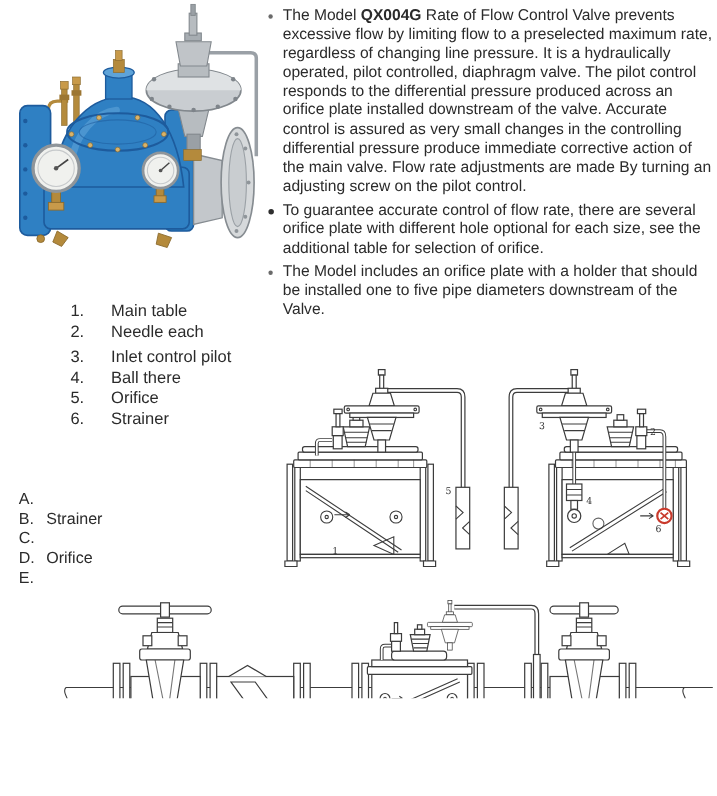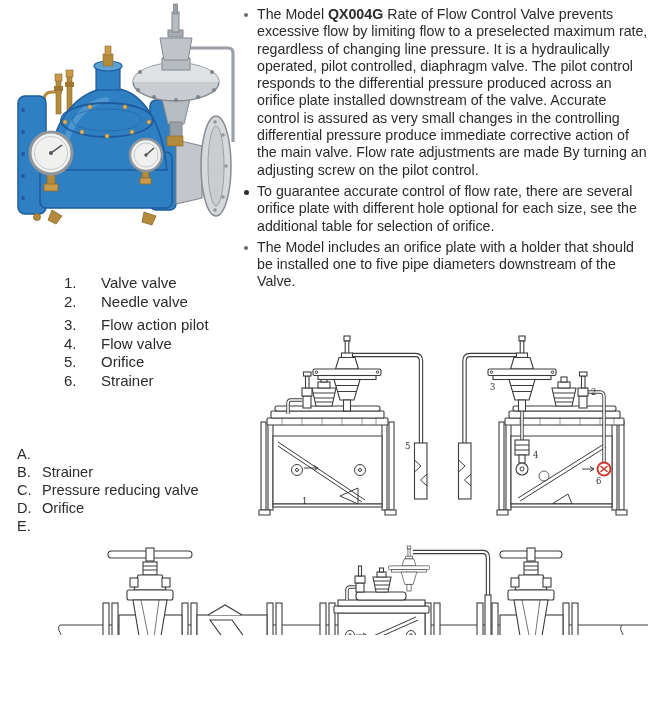--- a/index.html
+++ b/index.html
@@ -149,33 +149,33 @@
       <span class="bullet"></span><span>To guarantee accurate control of flow rate, there are several orifice plate with different hole optional for each size, see the additional table for selection of orifice.</span>
     </p>
     <p class="para">
       <span class="bullet"></span><span>The Model includes an orifice plate with a holder that should be installed one to five pipe diameters downstream of the Valve.</span>
     </p>
   </div>
 
   <div class="parts">
     <div class="row">
         <span class="num">1.</span>
-        <span>Valve valve</span>
+        <span>Main table</span>
       </div>
     <div class="row">
         <span class="num">2.</span>
-        <span>Needle valve</span>
+        <span>Needle each</span>
       </div>
     <div class="row g2">
         <span class="num">3.</span>
-        <span>Flow action pilot</span>
+        <span>Inlet control pilot</span>
       </div>
     <div class="row">
         <span class="num">4.</span>
-        <span>Flow valve</span>
+        <span>Ball there</span>
       </div>
     <div class="row">
         <span class="num">5.</span>
         <span>Orifice</span>
       </div>
     <div class="row">
         <span class="num">6.</span>
         <span>Strainer</span>
       </div>
   </div>
@@ -183,21 +183,20 @@
   <div class="install">
     <div class="row">
         <span class="key">A.</span>
       </div>
     <div class="row">
         <span class="key">B.</span>
         <span>Strainer</span>
       </div>
     <div class="row">
         <span class="key">C.</span>
-        <span>Pressure reducing valve</span>
       </div>
     <div class="row">
         <span class="key">D.</span>
         <span>Orifice</span>
       </div>
     <div class="row">
         <span class="key">E.</span>
       </div>
   </div>
 

